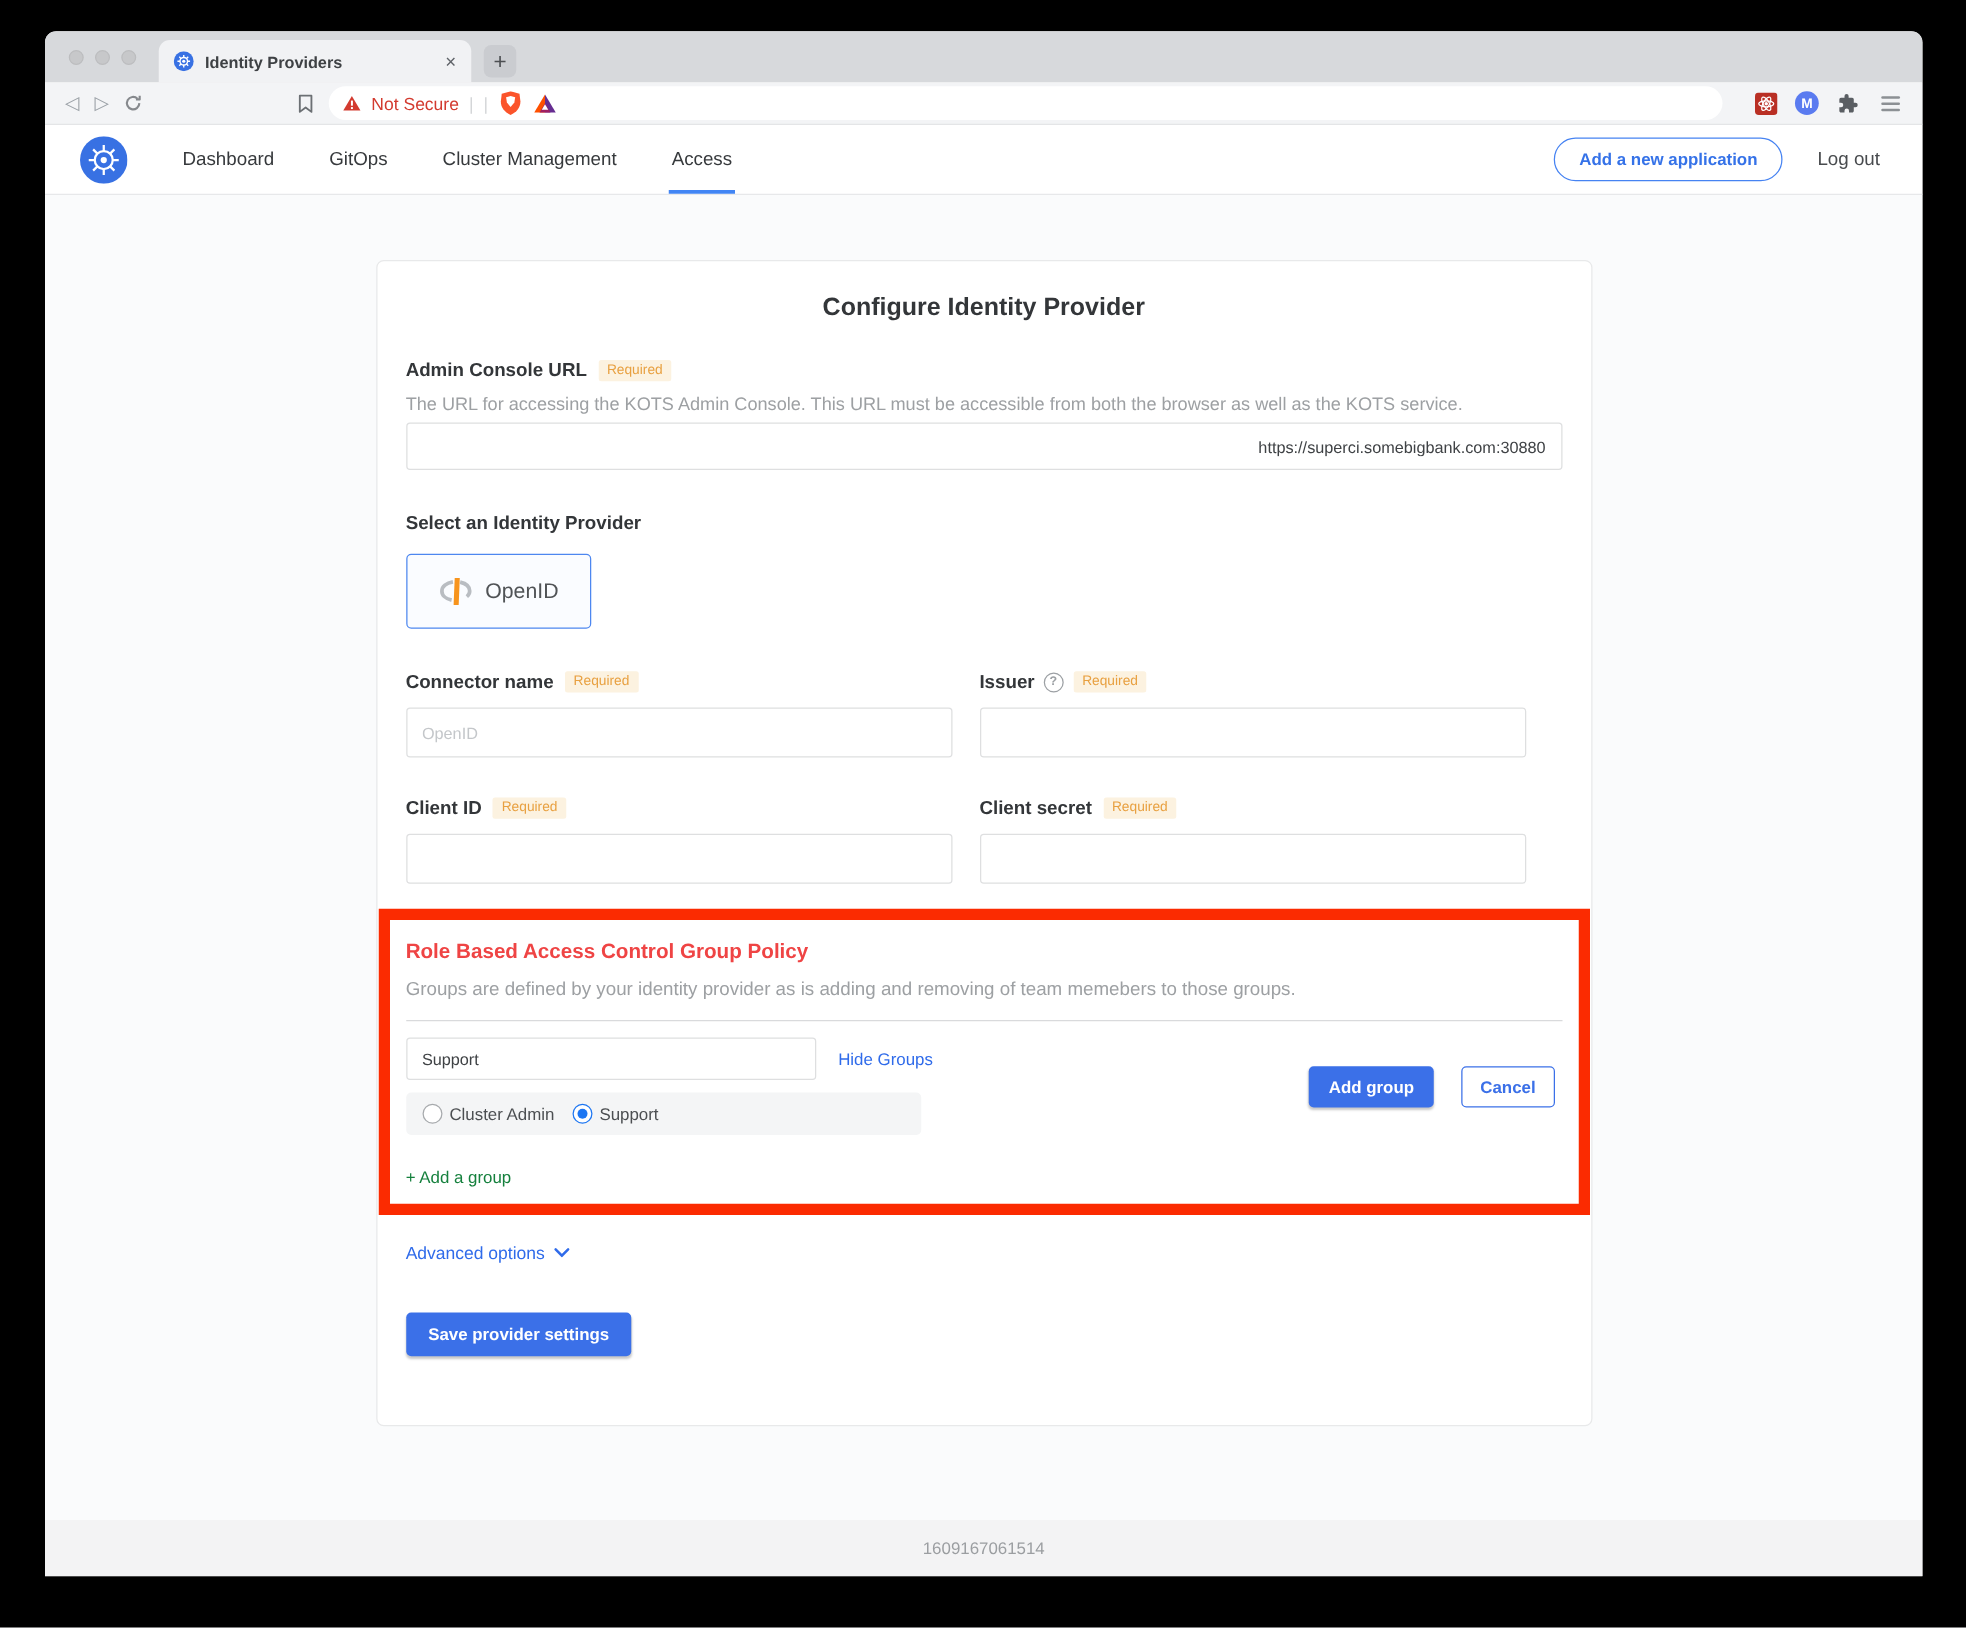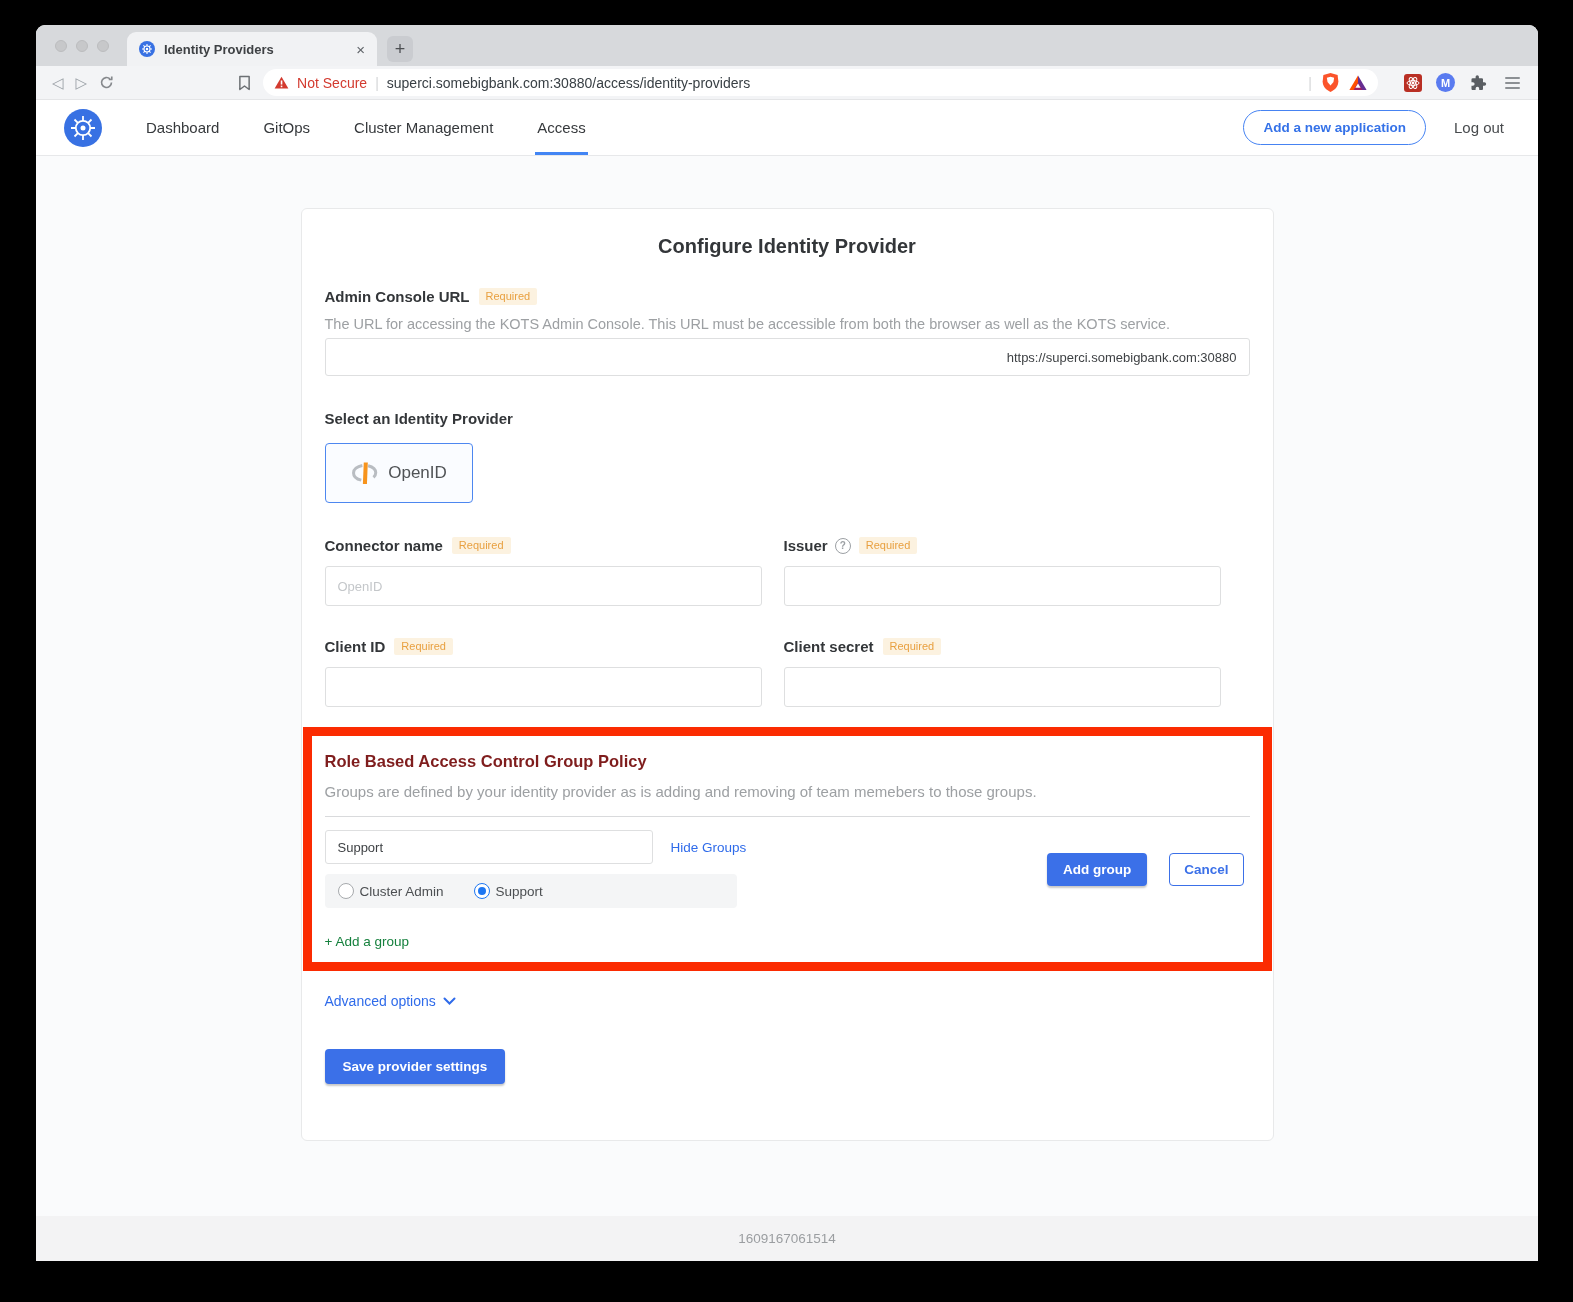--- a/index.html
+++ b/index.html
@@ -110,31 +110,31 @@
   .help-icon {
     width:16px; height:16px; border:1.5px solid #9ca0a4; border-radius:50%;
     color:#9ca0a4; font-size:10px; font-weight:700; display:inline-flex;
     align-items:center; justify-content:center; margin-left:7px;
   }
   .issuer-label-row .required-badge { margin-left:8px; }
   
   .rbac-highlight {
     margin:20px -22px 0; border:9px solid #fb2b01; padding:16px 13px 12px;
   }
-  .rbac-title { font-size:16.5px; font-weight:700; color:#7f1d1d; }
+  .rbac-title { font-size:16.5px; font-weight:700; color:#ef4444; }
   .rbac-desc { margin-top:12px; font-size:15px; color:#9da0a3; }
   .rbac-divider { border:none; border-top:1px solid #d9dadc; margin:16px 0 13px; }
   .group-editor { display:flex; }
   .group-fields { flex:1; }
   .group-input-row { display:flex; align-items:center; }
   .group-input { width:328px; height:34px; margin-top:0; }
   .hide-roles-link { margin-left:18px; font-size:13.5px; color:#2f6bea; cursor:pointer; }
   .roles-box {
     margin-top:10px; width:412px; background:#f4f5f6; border-radius:4px;
-    padding:9px 13px; display:flex; align-items:center; gap:30px;
+    padding:9px 13px; display:flex; align-items:center; gap:14px;
   }
   .radio-option { display:flex; align-items:center; gap:6px; font-size:13.5px; color:#4c4f52; cursor:pointer; }
   .radio-circle {
     width:16px; height:16px; border-radius:50%; border:1.5px solid #a7aaad; background:#fff;
     display:inline-flex; align-items:center; justify-content:center; flex:none;
   }
   .radio-circle.checked { border-color:#1d76f2; }
   .radio-circle.checked::after { content:""; width:8px; height:8px; border-radius:50%; background:#1d76f2; }
   .group-actions { margin-left:auto; align-self:center; display:flex; gap:22px; padding-right:6px; }
   .btn-primary {
@@ -203,21 +203,20 @@
     <div class="omnibox">
       <span class="toolbar-icon">
         <svg width="15" height="13" viewBox="0 0 16 14">
           <path d="M8 .8 15.4 13.4H.6Z" fill="#d33a2f"></path>
           <rect x="7.2" y="4.8" width="1.7" height="4.4" fill="#fff"></rect>
           <rect x="7.2" y="10.4" width="1.7" height="1.7" fill="#fff"></rect>
         </svg>
       </span>
       <span class="not-secure">Not Secure</span>
       <span class="omni-sep">|</span>
-      <span class="omni-url">superci.somebigbank.com:30880/access/identity-providers</span>
       <span class="omni-right">
         <span class="omni-sep">|</span>
         <span class="toolbar-icon">
           <svg width="17" height="19" viewBox="0 0 20 23">
             <path d="M10 0l8.6 2.4.9 7.6c0 6-3.8 10.4-9.5 13-5.7-2.6-9.5-7-9.5-13l.9-7.6z" fill="#fb542b"></path>
             <path d="M10 4.6l4.4 1.2-.8 5.2L10 15.2l-3.6-4.2-.8-5.2z" fill="#fff"></path>
           </svg>
         </span>
         <span class="toolbar-icon">
           <svg width="18" height="16" viewBox="0 0 18 16">

